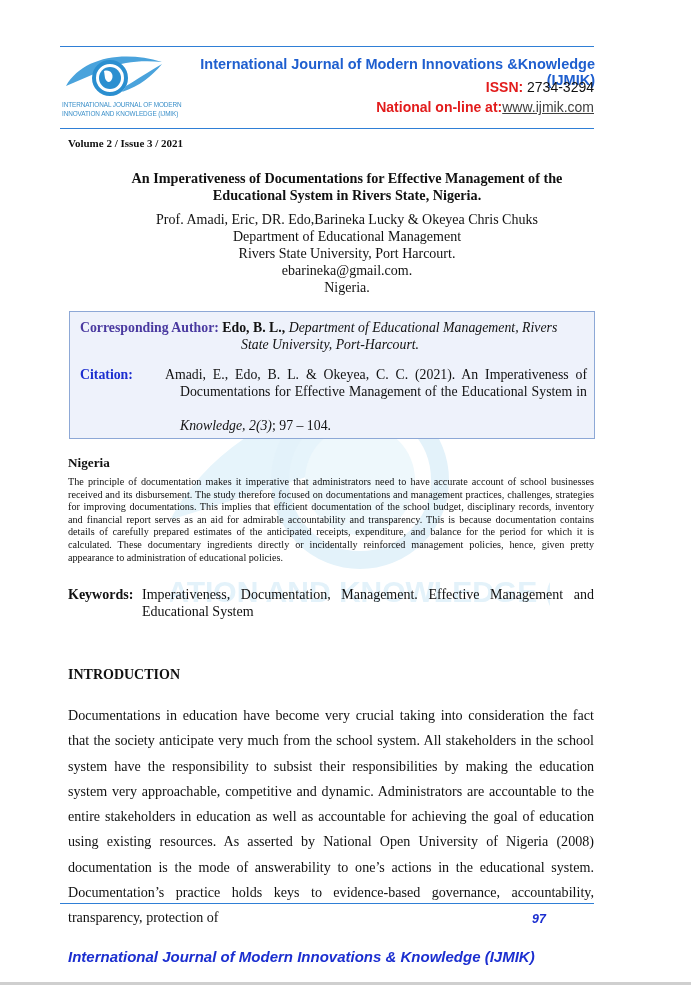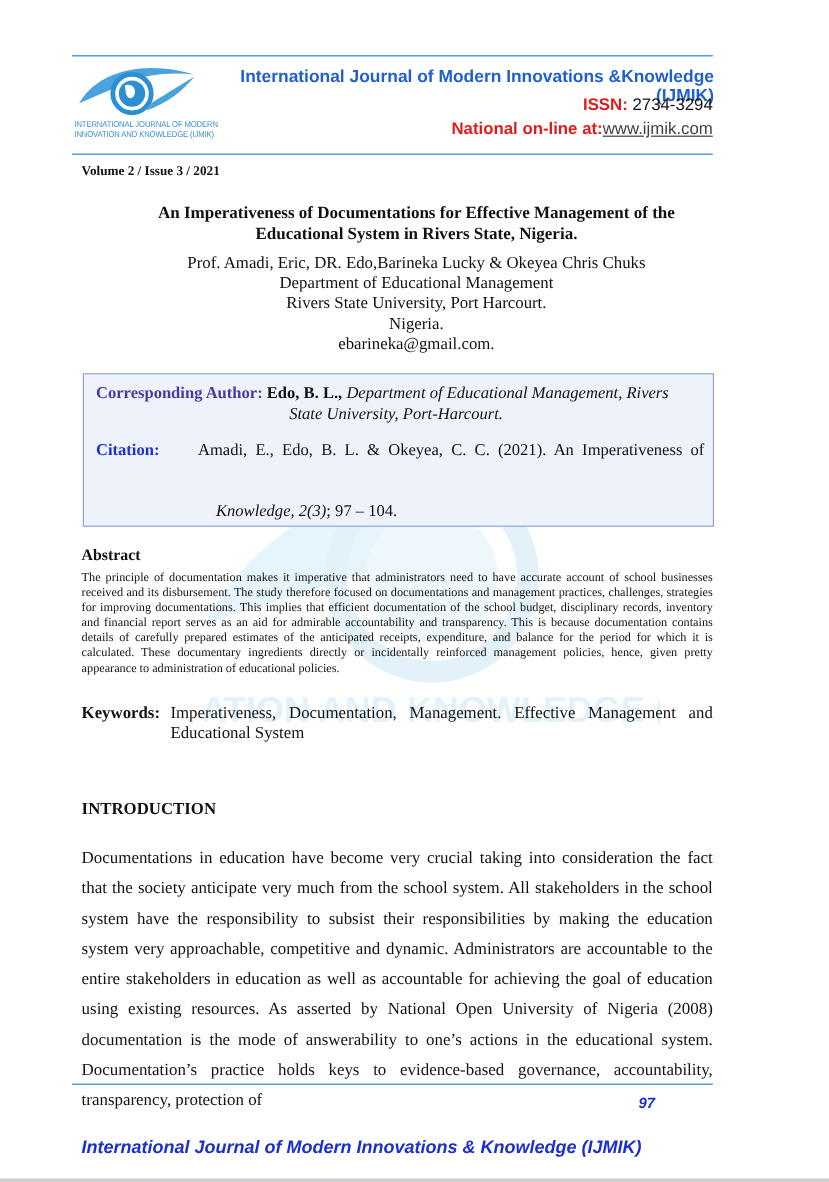--- a/index.html
+++ b/index.html
@@ -73,44 +73,45 @@
 </svg>
 
 <div id="volume" class="abs">Volume 2 / Issue 3 / 2021</div>
 
 <div id="title" class="abs">An Imperativeness of Documentations for Effective Management of the Educational System in Rivers State, Nigeria.</div>
 
 <div id="authors" class="abs">
   <div>Prof. Amadi, Eric, DR. Edo,Barineka Lucky &amp; Okeyea Chris Chuks</div>
   <div>Department of Educational Management</div>
   <div>Rivers State University, Port Harcourt.</div>
+  <div>ebarineka@gmail.com.</div>
   <div>Nigeria.</div>
-  <div>ebarineka@gmail.com.</div>
 </div>
 
 <div id="cbox" class="abs">
   <div class="cb-line" style="left:10px; top:7px;">
     <span class="lab-purple">Corresponding Author:</span>
     <b>Edo, B. L.,</b>
     <i>Department of Educational Management, Rivers</i>
   </div>
   <div class="cb-line" style="left:171px; top:24px;">
     <i>State University, Port-Harcourt.</i>
   </div>
 
   <div class="cb-line" style="left:10px; top:54px;">
     <span class="lab-blue">Citation:</span>
   </div>
   <div class="cb-line" style="left:95px; top:54px; width:422px; text-align-last:justify;">Amadi, E., Edo, B. L. &amp; Okeyea, C. C. (2021). An Imperativeness of</div>
+  <div class="cb-line" style="left:110px; top:71px; width:407px; text-align-last:justify;">Documentations for Effective Management of the Educational System in</div>
   <div class="cb-line" style="left:110px; top:105px;">
     <i>Knowledge, 2(3)</i><span>; 97 – 104.</span>
   </div>
 </div>
 
-<div id="abs-head" class="abs">Abstract</div>
+<div id="abs-head" class="abs">Nigeria</div>
 <div id="abs-body" class="abs">The principle of documentation makes it imperative that administrators need to have accurate account of school businesses received and its disbursement. The study therefore focused on documentations and management practices, challenges, strategies for improving documentations. This implies that efficient documentation of the school budget, disciplinary records, inventory and financial report serves as an aid for admirable accountability and transparency. This is because documentation contains details of carefully prepared estimates of the anticipated receipts, expenditure, and balance for the period for which it is calculated. These documentary ingredients directly or incidentally reinforced management policies, hence, given pretty appearance to administration of educational policies.</div>
 
 <div id="kw" class="abs">
   <span class="kl">Keywords:</span>
   <span class="kv">Imperativeness, Documentation, Management. Effective Management and Educational System</span>
 </div>
 
 <div id="intro-head" class="abs">INTRODUCTION</div>
 <div id="intro-body" class="abs">Documentations in education have become very crucial taking into consideration the fact that the society anticipate very much from the school system. All stakeholders in the school system have the responsibility to subsist their responsibilities by making the education system very approachable, competitive and dynamic. Administrators are accountable to the entire stakeholders in education as well as accountable for achieving the goal of education using existing resources. As asserted by National Open University of Nigeria (2008) documentation is the mode of answerability to one’s actions in the educational system.  Documentation’s practice holds keys to evidence-based governance, accountability, transparency, protection of</div>
 

